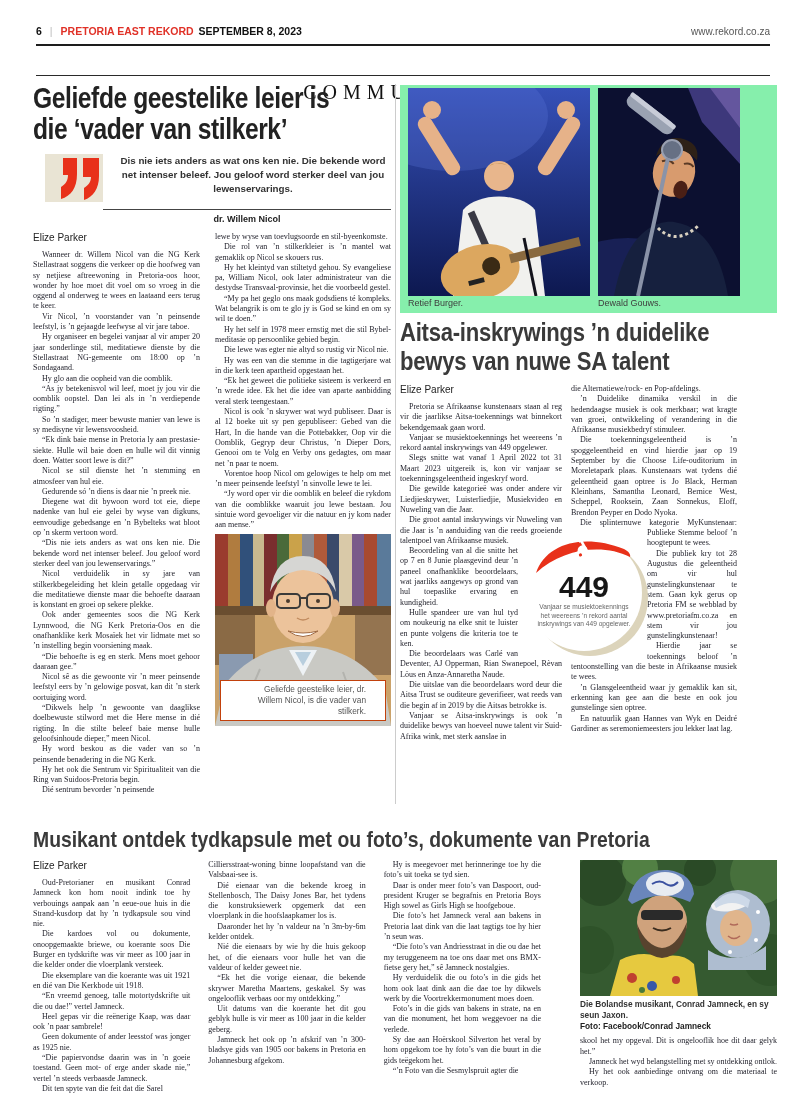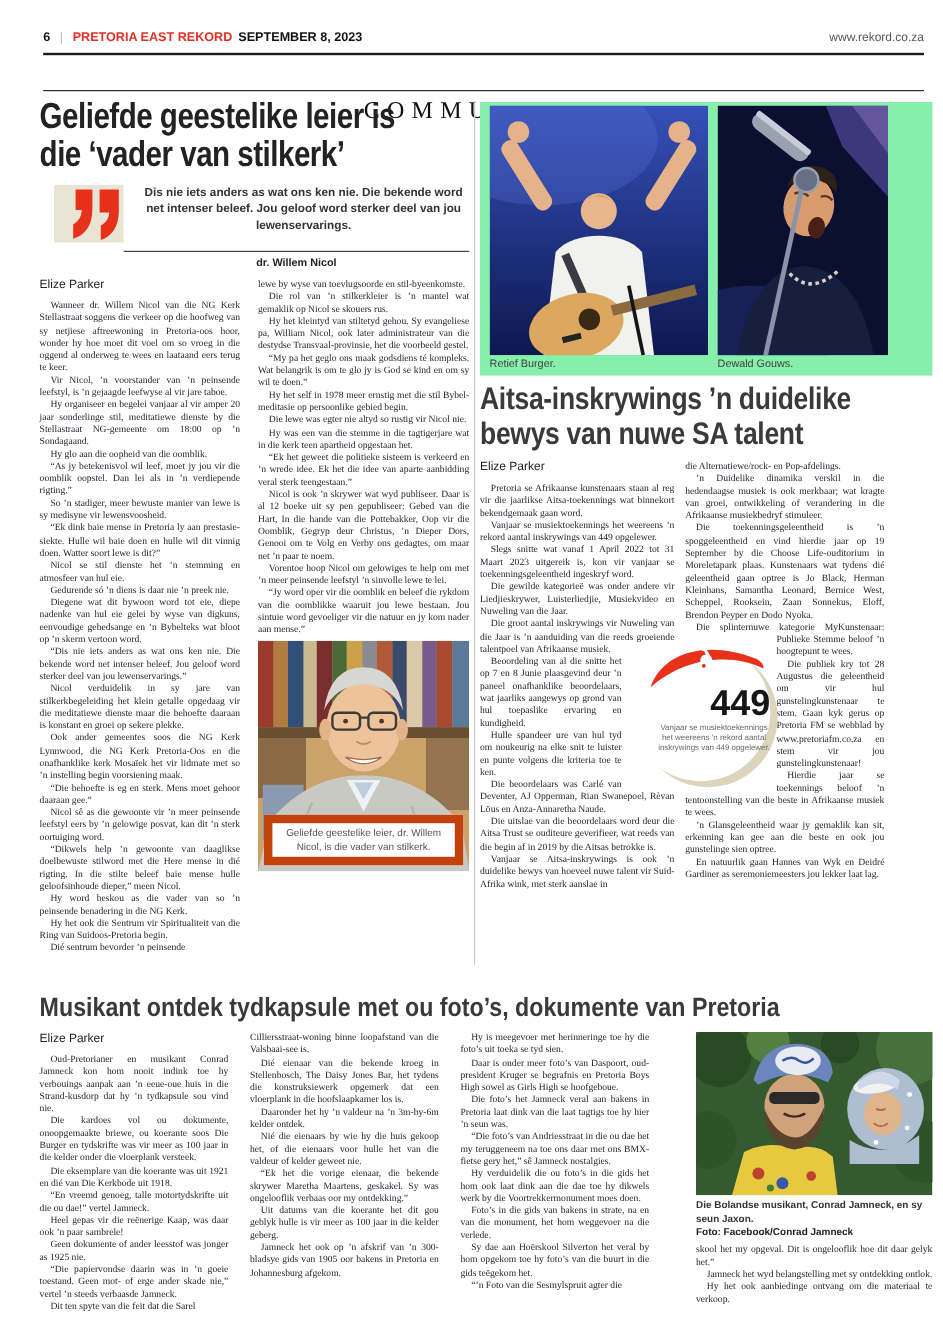--- a/index.html
+++ b/index.html
@@ -36,41 +36,41 @@
               line-height:1.42;padding:0 0 0 12px;}
   .quote-rule{margin:7px 0 0 70px;border-top:1px solid #444;}
   .quote-attrib{text-align:center;padding-left:70px;font-size:9px;font-weight:bold;
                 color:#222;margin-top:4px;}
   .stk-cols{display:flex;gap:15px;margin-top:8px;}
   .stk-c1{width:167px;}
   .stk-c2{width:176px;}
   .nicol-photo{position:relative;width:176px;height:192px;margin-top:3px;}
   .nicol-photo svg{display:block;}
   .nicol-caption{position:absolute;left:5px;right:5px;bottom:5px;background:#fff;
-                 border:7px solid #c2410c;padding:3px 6px;font-size:8.3px;color:#555;
-                 line-height:1.3;font-family:"Liberation Sans",sans-serif;text-align:center;}
+                 border:1px solid #c2410c;padding:3px 19px;font-size:8.3px;color:#555;
+                 line-height:1.3;font-family:"Liberation Sans",sans-serif;text-align:right;}
   
   .aitsa{position:absolute;left:400px;top:85px;width:377px;}
   .photo-panel{position:relative;background:#86efac;height:228px;}
   .ph1{position:absolute;left:8px;top:3px;}
   .ph2{position:absolute;left:198px;top:3px;}
   .photo-cap{position:absolute;top:213px;font-size:9px;color:#3e3e3e;}
   .cap1{left:8px;} .cap2{left:198px;}
   .aitsa-h{margin:5px 0 0;font-size:26px;line-height:29px;font-weight:bold;color:#3a3a3a;
            letter-spacing:-0.3px;transform:scaleX(.85);transform-origin:0 0;white-space:nowrap;}
   .aitsa-cols{display:flex;gap:9px;margin-top:8px;position:relative;}
   .acolA{width:162px;}
   .acolB{width:166px;}
   .shimsp{float:right;width:0;height:135px;}
   .shimblk{float:right;clear:right;width:44px;height:122px;}
   .shimspL{float:left;width:0;height:152px;}
   .shimblkL{float:left;clear:left;width:76px;height:122px;}
   .badge{position:absolute;left:126px;top:450px;width:116px;height:116px;border-radius:50%;
          background:#fff;box-shadow:6px 5px 0 #dcd4bb;display:flex;flex-direction:column;
-         align-items:flex-end;z-index:3;}
+         align-items:center;z-index:3;}
   .badge-num{font-size:30px;font-weight:bold;color:#161616;line-height:28px;margin-top:-4px;}
   .badge-text{font-size:6.6px;color:#666;text-align:center;width:94px;line-height:1.32;margin-top:2px;}
   
   .bottom{position:absolute;left:33px;top:828px;width:744px;}
   .bot-h{margin:0;font-size:22px;line-height:24px;font-weight:bold;color:#3a3a3a;
          transform:scaleX(.88);transform-origin:0 0;white-space:nowrap;}
   .bot-cols{display:flex;gap:18px;margin-top:8px;}
   .bcol{width:164px;}
   .bcol4{width:197px;padding-left:21px;}
   .jam-photo svg{display:block;}

